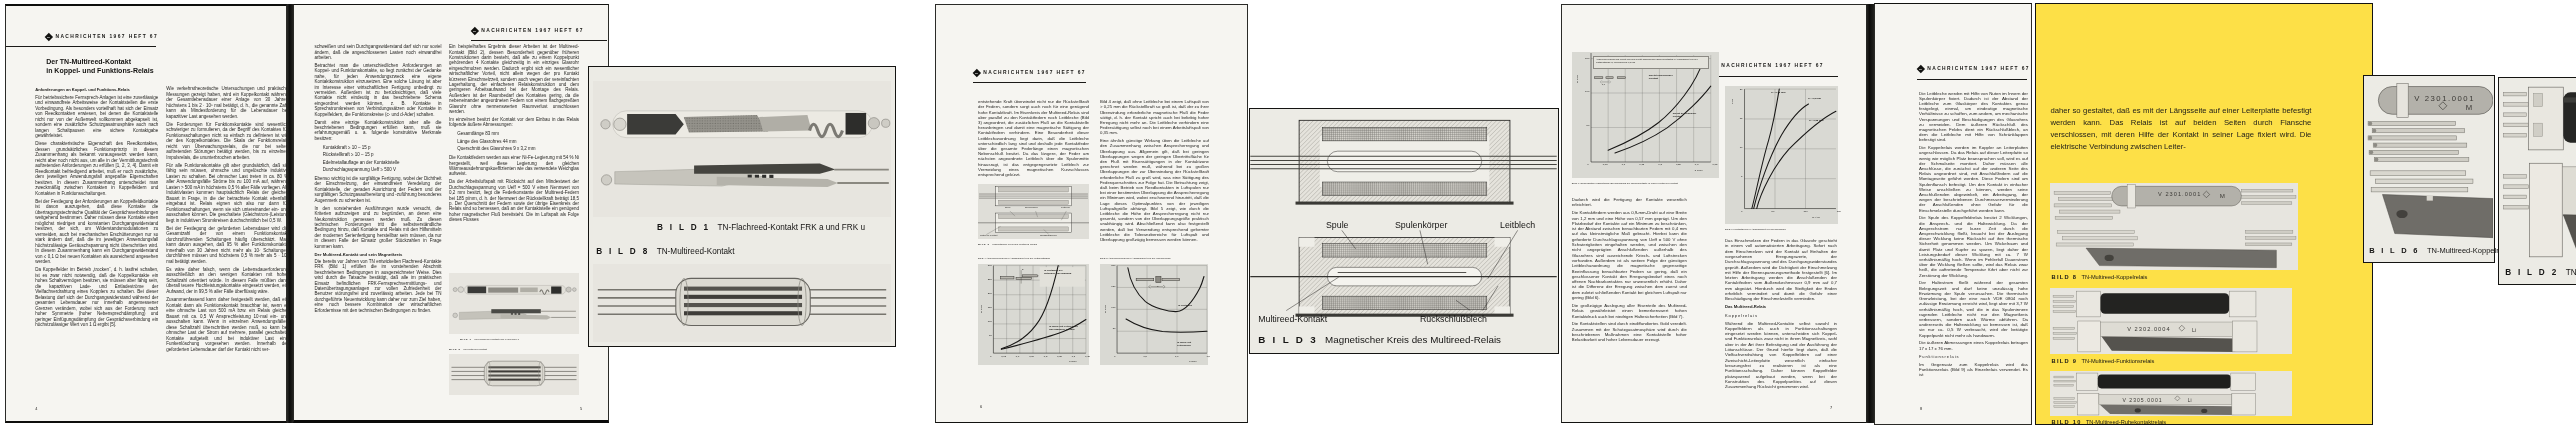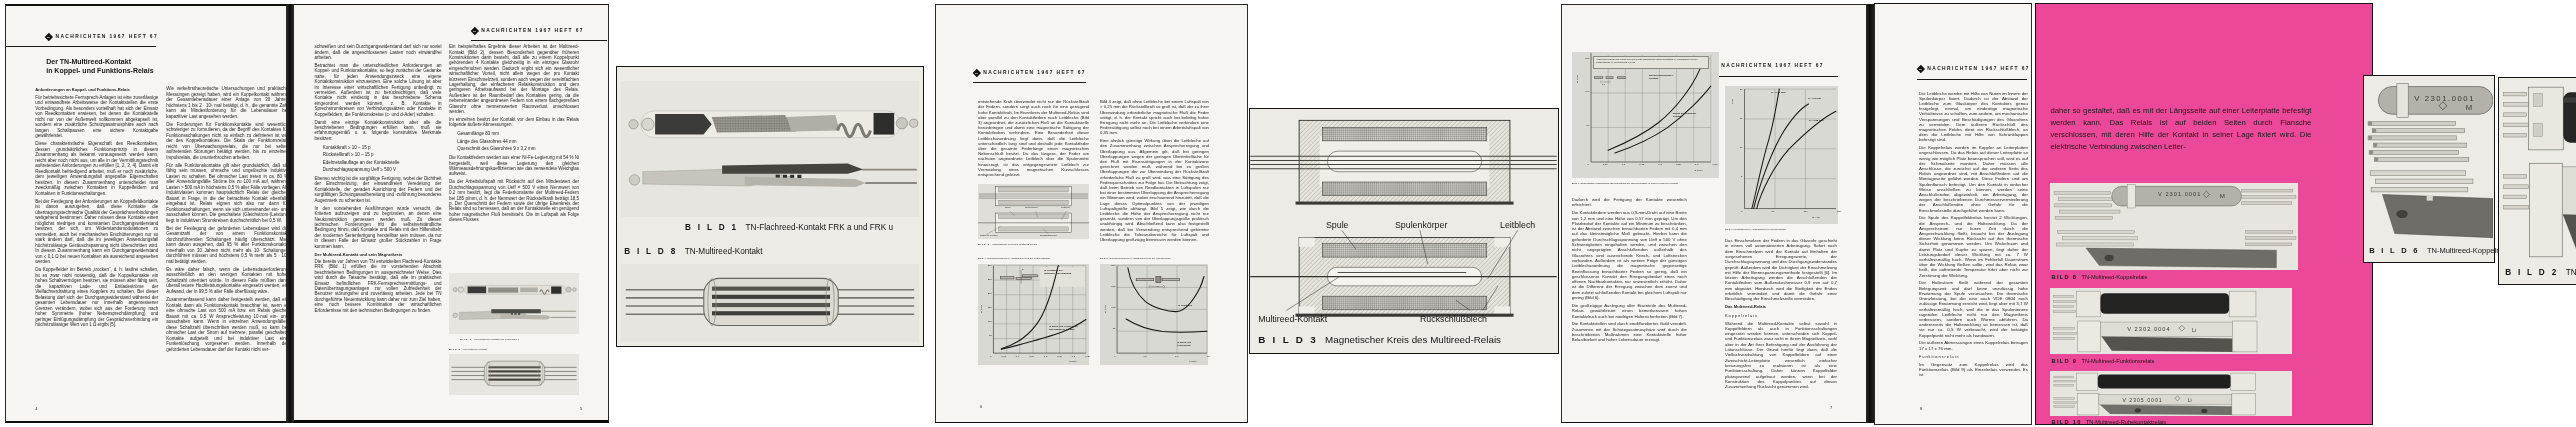--- a/index.html
+++ b/index.html
@@ -166,21 +166,21 @@
         <rect x="76" y="32" width="102" height="4" fill="#3f3d39"></rect>
         <rect x="76" y="40" width="102" height="4" fill="#55534e"></rect>
         <rect x="76" y="48" width="102" height="4" fill="#3f3d39"></rect>
       <ellipse cx="76" cy="38" rx="4" ry="24" fill="none" stroke="#8a8880" stroke-width="0.8"></ellipse>
       <ellipse cx="178" cy="38" rx="4" ry="24" fill="none" stroke="#8a8880" stroke-width="0.8"></ellipse>
     </svg>
   </div>
   <div class="pageno" style="left:286px;top:401px;">5</div>
 </section>
 
-<div class="panel tex" style="left:616px;top:66px;width:308px;height:281px;">
+<div class="panel tex" style="left:588px;top:66px;width:308px;height:281px;">
   <div class="photo tex" style="left:4.1px;top:14.4px;width:298px;height:136px;">
     <svg class="cv" viewBox="0 0 578 264">
       <defs>
         <pattern id="dots" width="5" height="5" patternUnits="userSpaceOnUse">
             <circle cx="2" cy="2" r="0.9" fill="#56544f"></circle>
           </pattern>
       </defs>
       <rect x="38" y="58" width="504" height="52" rx="26" fill="#eceae3" stroke="#b9b7b0" stroke-width="1"></rect>
       <circle cx="24" cy="84" r="9" fill="#cfcdc6" stroke="#76746e" stroke-width="1"></circle>
       <circle cx="52" cy="84" r="12" fill="#d8d6cf" stroke="#76746e" stroke-width="1"></circle>
@@ -559,21 +559,21 @@
         <div class="para">Die äußeren Abmessungen eines Koppelrelais betragen 17 x 17 x 76 mm.</div>
       </div>
     <div class="hsp" style="font-size:4px;">Funktionsrelais</div>
     <div>
         <div class="para">Im Gegensatz zum Koppelrelais wird das Funktionsrelais (Bild 9) als Einzelrelais verwendet. Es ist</div>
       </div>
   </div>
   <div class="pageno" style="left:45px;top:402px;">8</div>
 </section>
 
-<div class="panel" style="left:2035px;top:2.6px;width:338px;height:422px;background:#ec4899;border-width:0.8px;text-decoration:underline;">
+<div class="panel" style="left:2035px;top:2.6px;width:338px;height:422px;background:#fde047;border-width:0.8px;text-decoration:underline;">
   <div class="abs" style="left:14.4px;top:101px;width:261px;font-size:7.7px;line-height:12px;text-align:justify;color:#1c1b19;">daher so gestaltet, daß es mit der Längsseite auf einer Leiterplatte befestigt werden kann. Das Relais ist auf beiden Seiten durch Flansche verschlossen, mit deren Hilfe der Kontakt in seiner Lage fixiert wird. Die elektrische Verbindung zwischen Leiter-</div>
 
   <div class="photo tex" style="left:14.4px;top:179px;width:248px;height:87px;">
     <svg class="cv" viewBox="0 0 482 168">
       <g fill="#d4d2ca" stroke="#85837c" stroke-width="0.8">
         <rect x="8" y="16" width="110" height="6"></rect>
           <rect x="16" y="28" width="120" height="6"></rect>
           <rect x="8" y="40" width="112" height="6"></rect>
           <rect x="18" y="52" width="118" height="6"></rect>
           <rect x="10" y="64" width="112" height="6"></rect>

